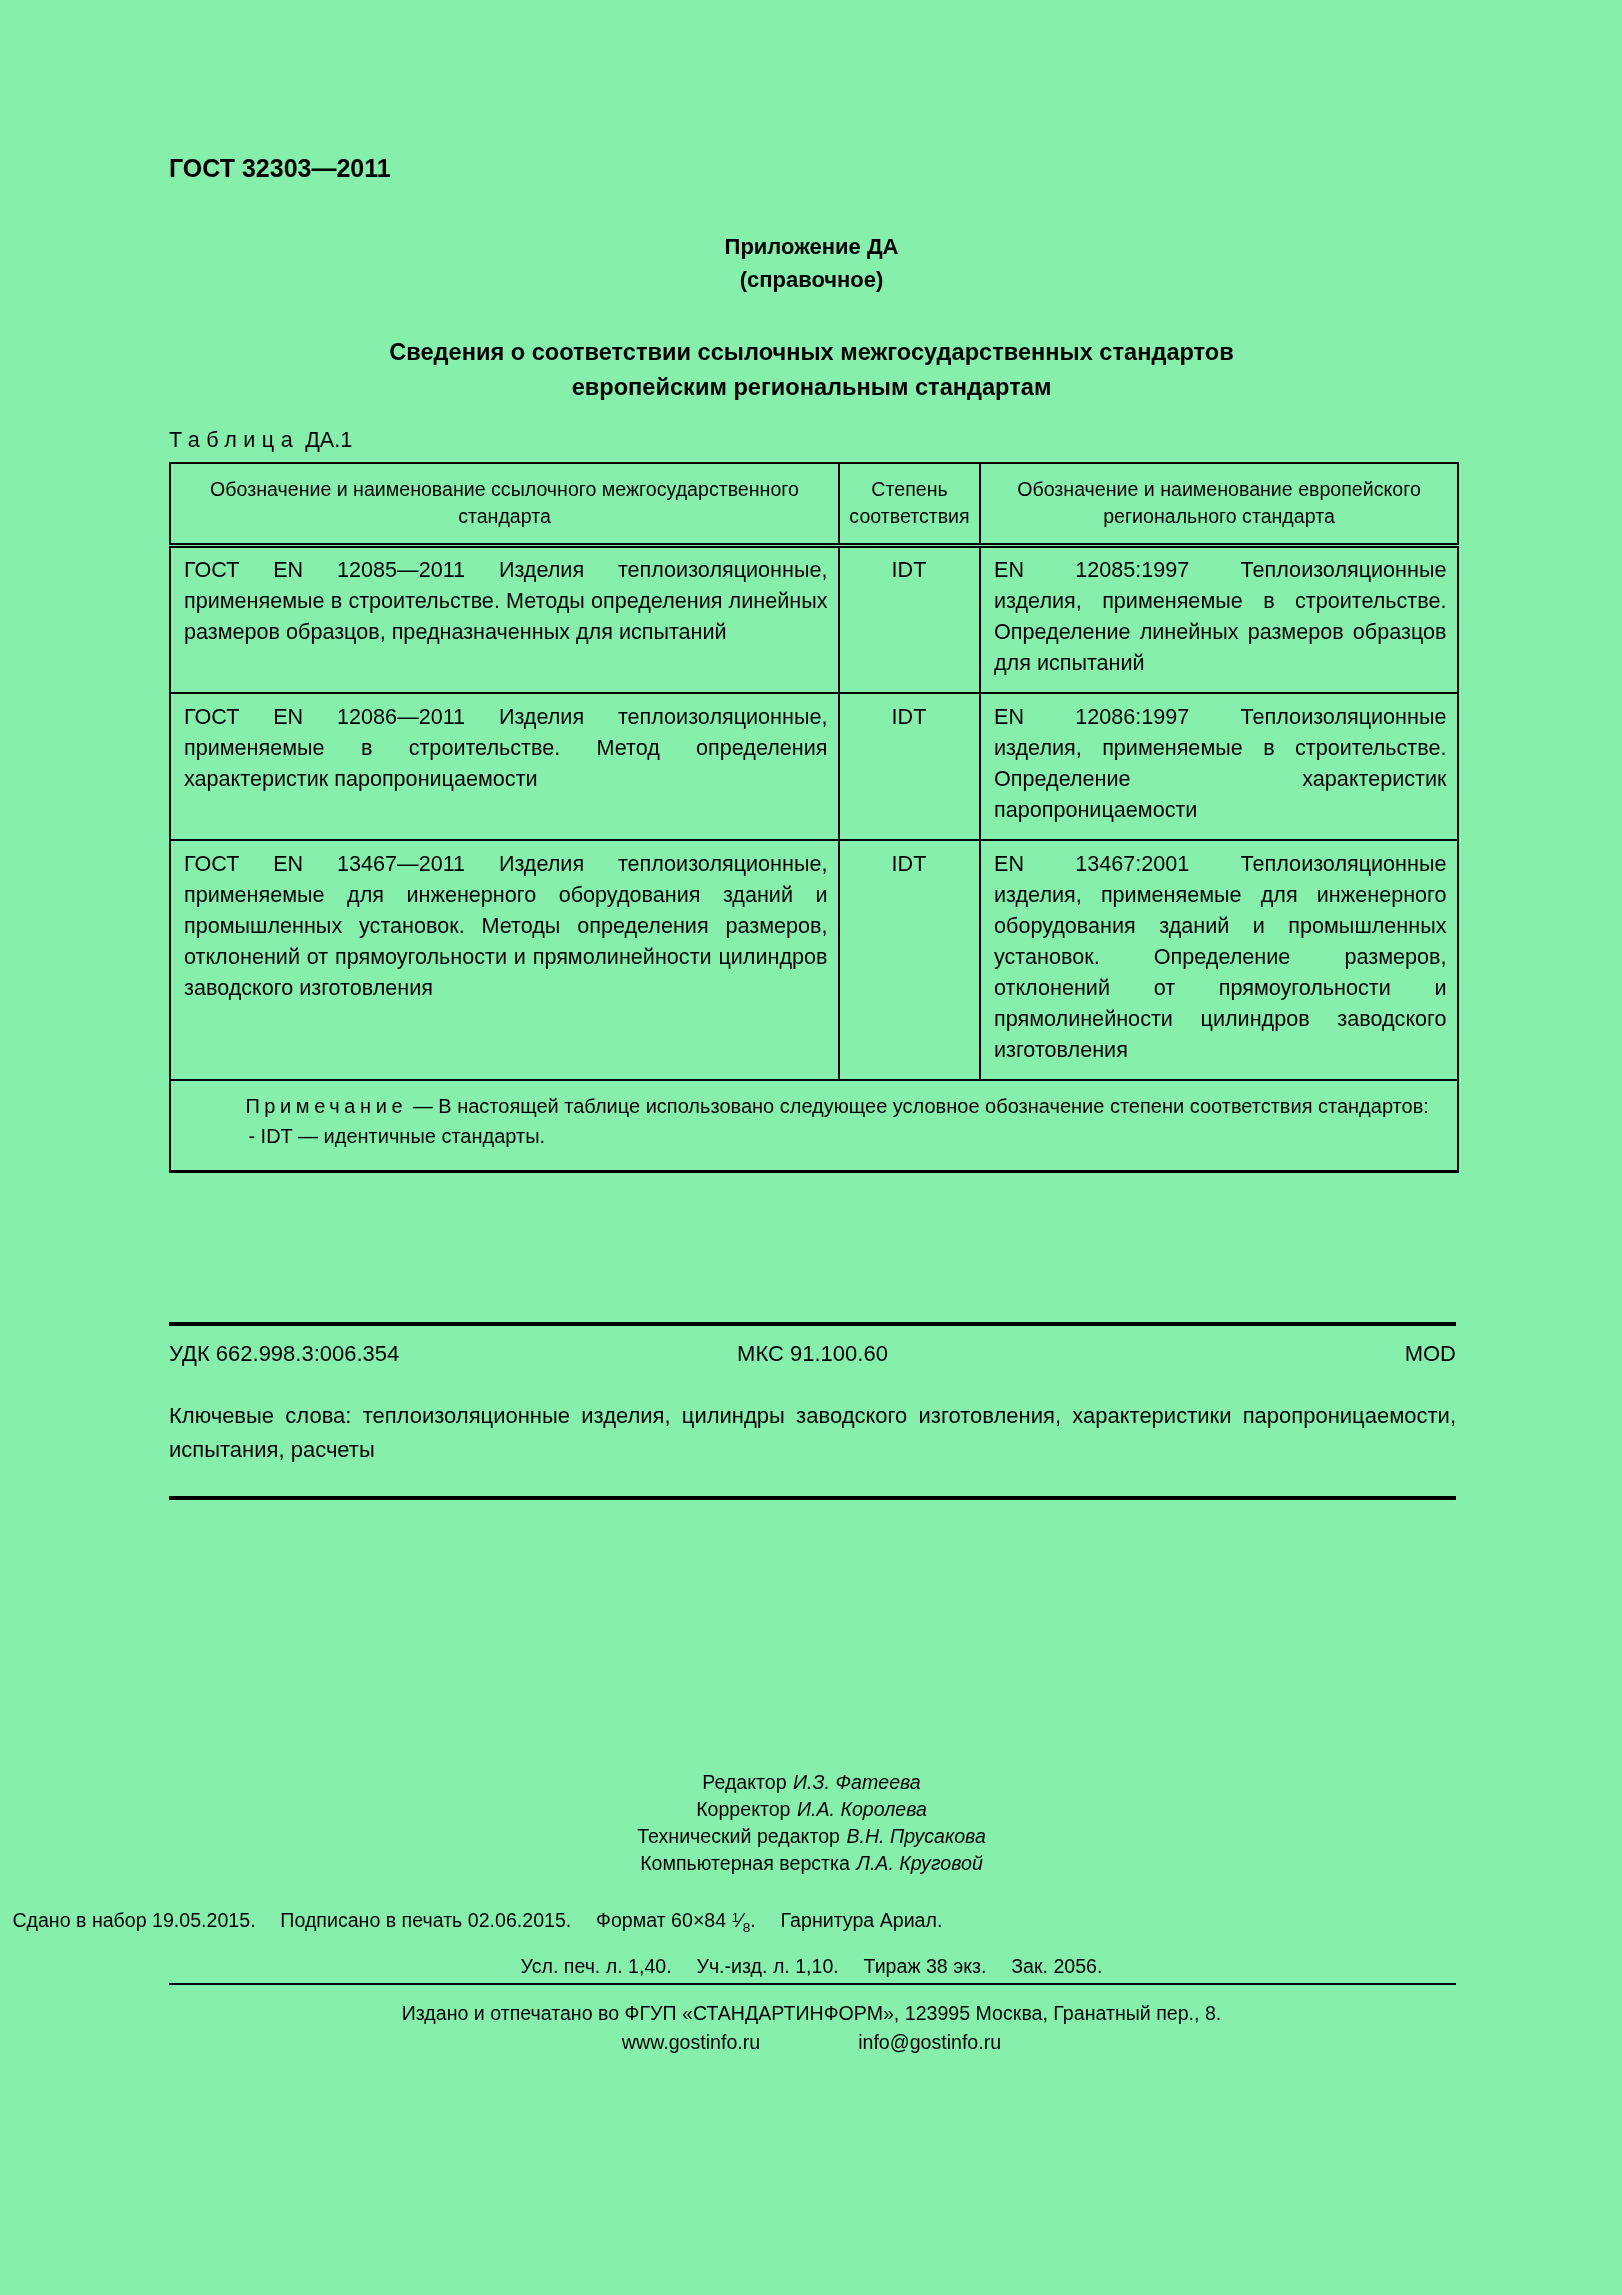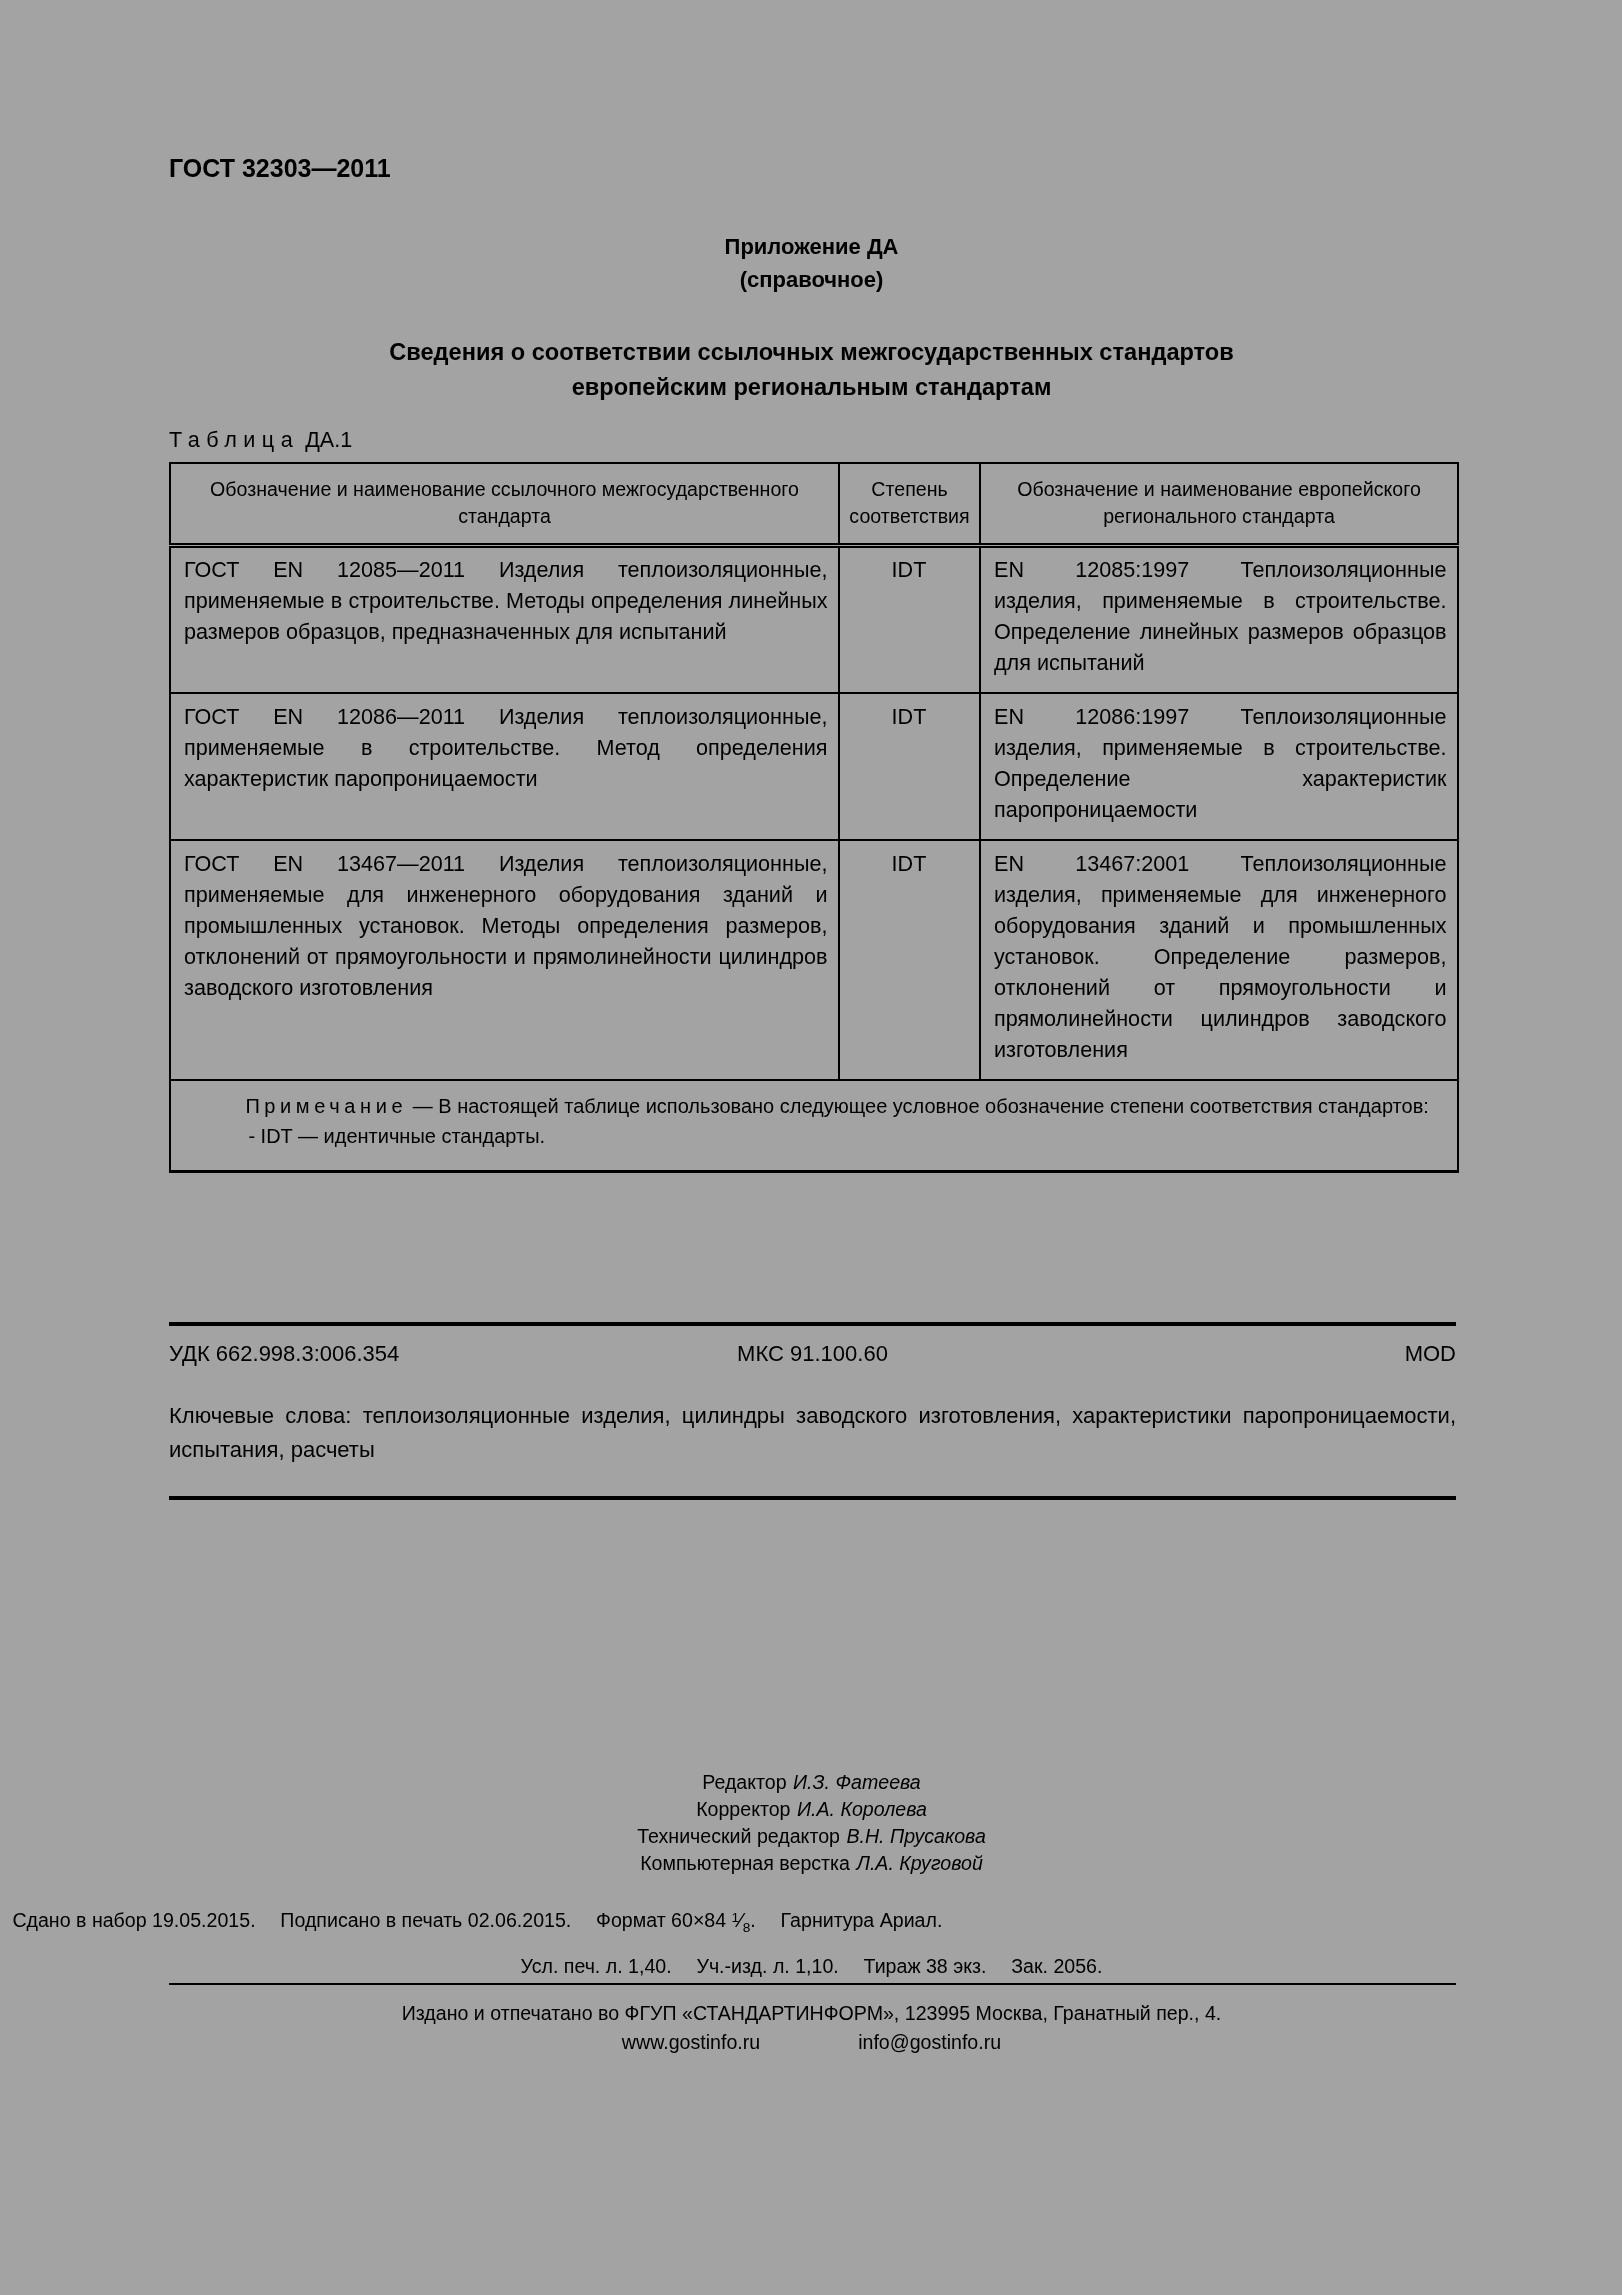--- a/index.html
+++ b/index.html
@@ -1,20 +1,20 @@
 <!DOCTYPE html>
 <html style="font-size:10.5px"><head>
 <meta charset="utf-8">
 <style>
   * { margin:0; padding:0; box-sizing:border-box; }
   html,body { background:#ffffff; }
   .page{
     position:relative;
     width:1623px; height:2295px;
-    background:#a3a3a3;
+    background:#86efac;
     color:#000000;
     font-family:"Liberation Sans", sans-serif;
     overflow:hidden;
     text-decoration:underline;
   }
   .doc-code{
     position:absolute; left:169px; top:154px;
     font-size:25px; font-weight:bold;
   }
   .appendix{
@@ -194,21 +194,21 @@
   <div class="imprint-1">
     <span class="seg">Сдано в набор 19.05.2015.</span><span class="seg">Подписано в печать 02.06.2015.</span><span class="seg"><span>Формат 60×84</span>&nbsp;<span class="frac"><sup>1</sup><span class="slash">⁄</span><sub>8</sub></span><span>.</span></span><span class="seg">Гарнитура Ариал.</span>
   </div>
 
   <div class="imprint-2">
     <span class="seg">Усл. печ. л. 1,40.</span><span class="seg">Уч.-изд. л. 1,10.</span><span class="seg">Тираж 38 экз.</span><span class="seg">Зак. 2056.</span>
   </div>
 
   <div class="rule rule-3"></div>
 
-  <div class="publisher">Издано и отпечатано во ФГУП «СТАНДАРТИНФОРМ», 123995 Москва, Гранатный пер., 4.</div>
+  <div class="publisher">Издано и отпечатано во ФГУП «СТАНДАРТИНФОРМ», 123995 Москва, Гранатный пер., 8.</div>
 
   <div class="contacts">
     <span>www.gostinfo.ru</span>
     <span>info@gostinfo.ru</span>
   </div>
 
 </div>
 
 
 </body></html>

